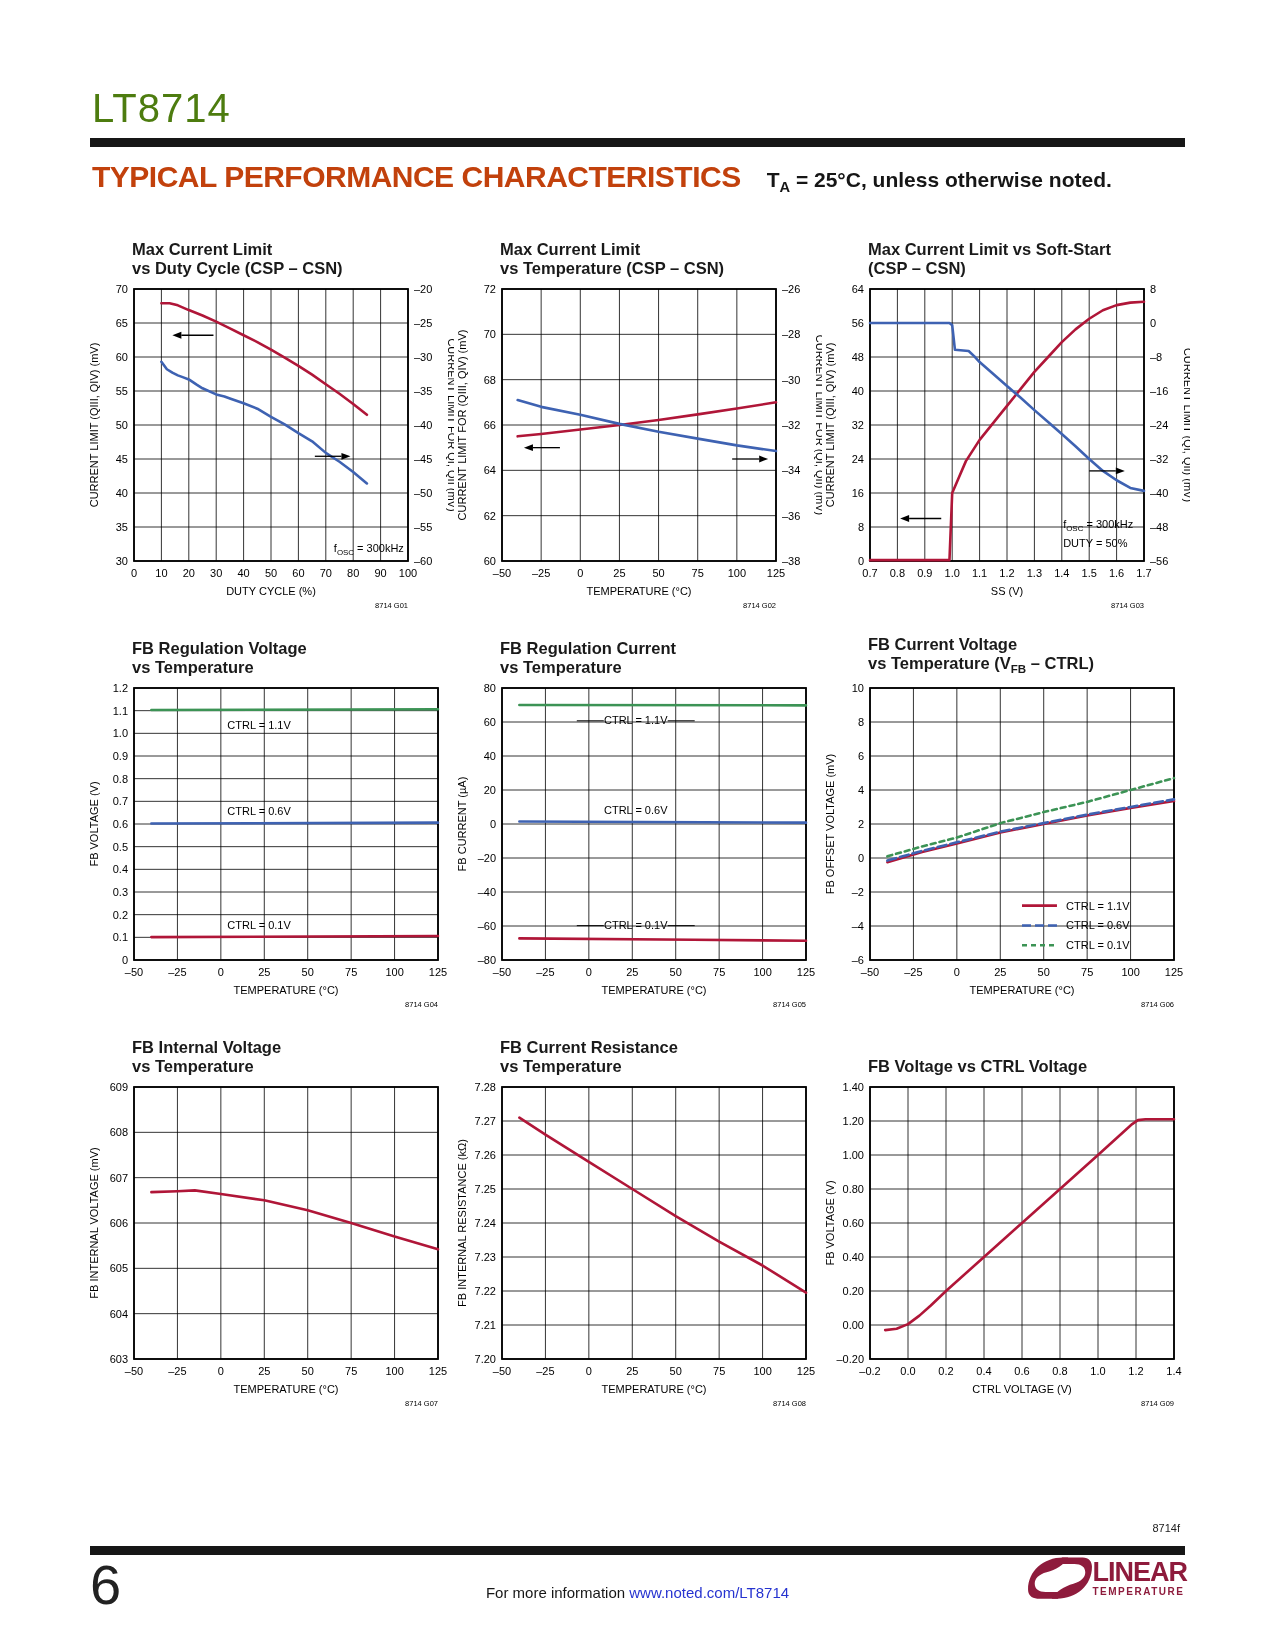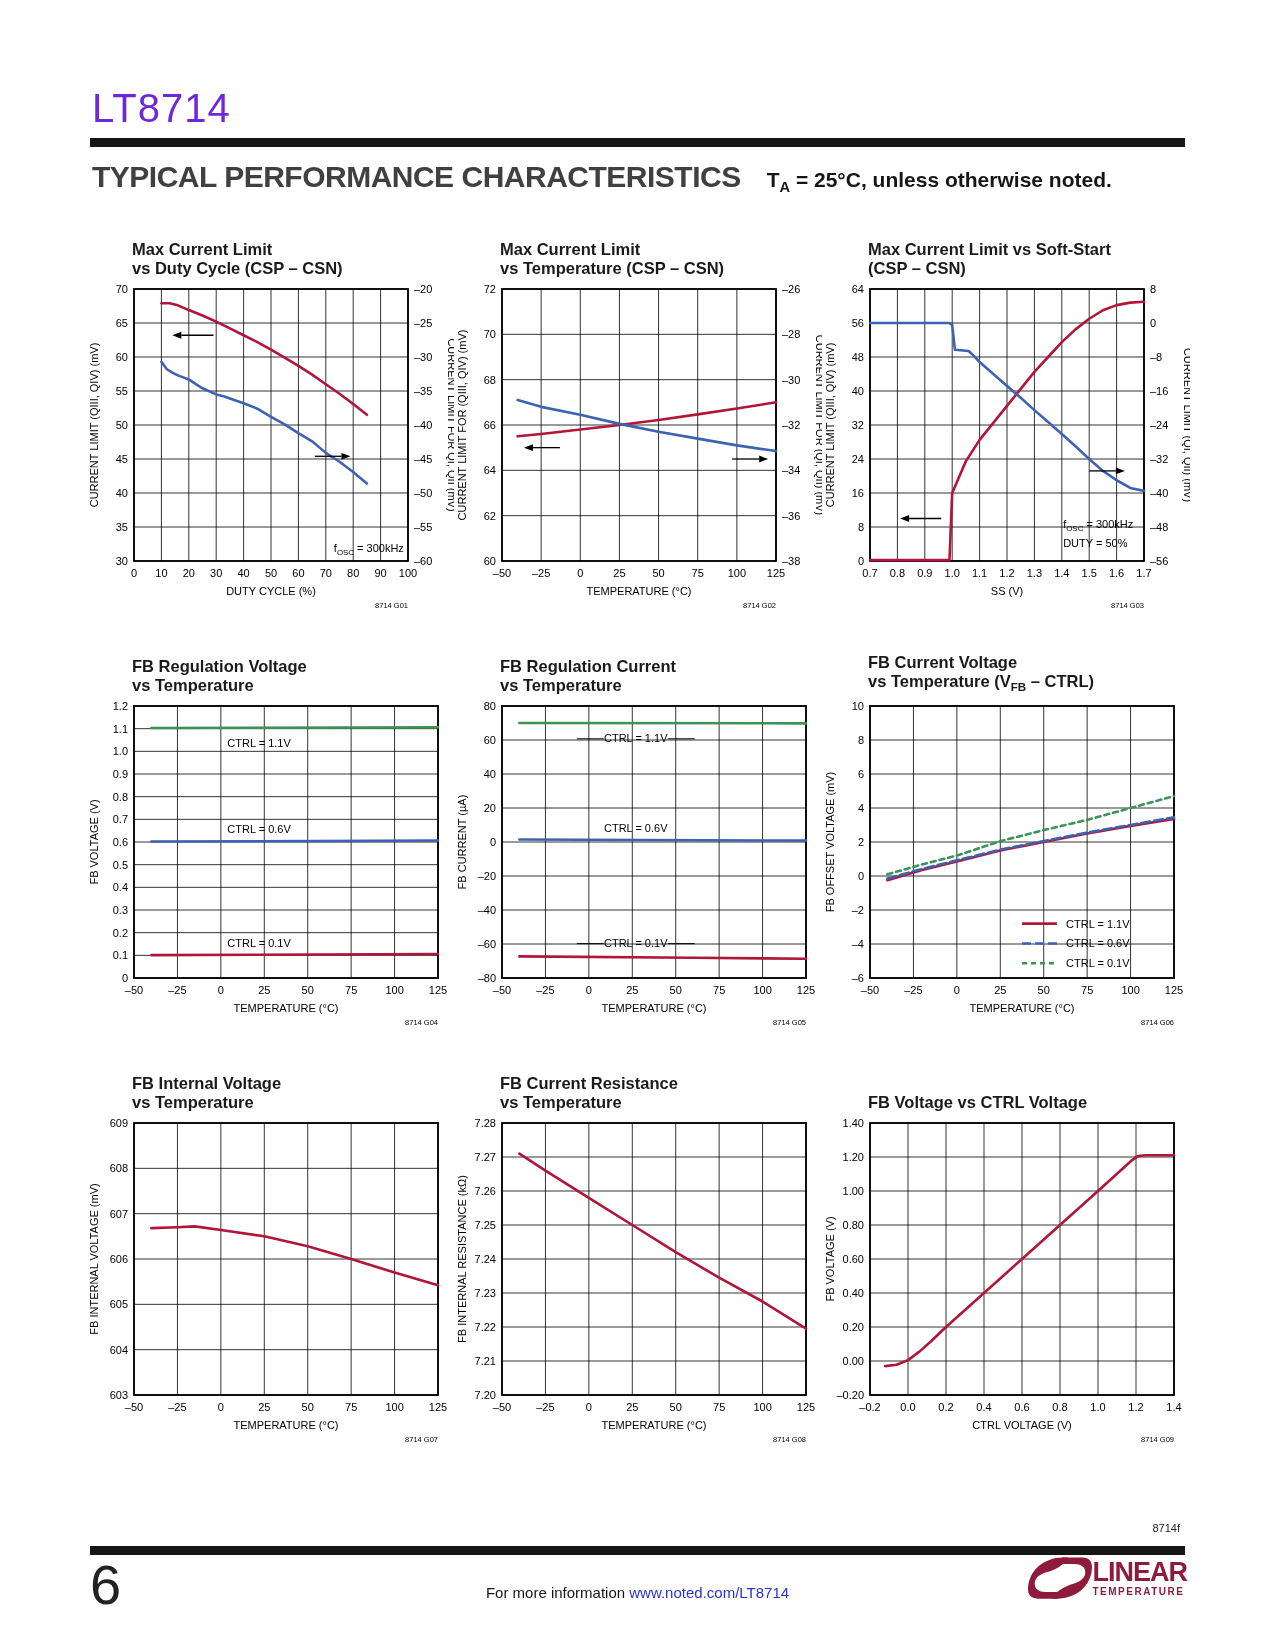--- a/index.html
+++ b/index.html
@@ -1,26 +1,26 @@
 <!DOCTYPE html>
 <html><head>
 <meta charset="utf-8">
 <style>
   html,body{margin:0;padding:0;background:#e8e8e8;}
   .page{position:relative;width:1275px;height:1650px;background:#ffffff;margin:0 auto;
         font-family:"Liberation Sans",sans-serif;color:#111;overflow:hidden;}
-  .part-number{position:absolute;left:92px;top:86px;font-size:40px;font-weight:400;letter-spacing:1px;color:#6d28d9;}
+  .part-number{position:absolute;left:92px;top:86px;font-size:40px;font-weight:400;letter-spacing:1px;color:#4d7c0f;}
   .rule{position:absolute;left:90px;width:1095px;background:#161616;}
   .rule.top{top:138px;height:9px;}
   .rule.bottom{top:1546px;height:9px;}
   .section-row{position:absolute;left:92px;top:160px;display:flex;align-items:baseline;gap:26px;}
-  .section-title{font-size:30px;font-weight:800;letter-spacing:-0.5px;color:#404040;}
+  .section-title{font-size:30px;font-weight:800;letter-spacing:-0.5px;color:#c2410c;}
   .section-note{font-size:21px;font-weight:700;color:#161616;}
   .section-note sub, .chart-title sub{font-size:70%;}
-  .charts{position:absolute;left:86px;top:228px;display:grid;grid-template-columns:repeat(3,368px);row-gap:28px;}
+  .charts{position:absolute;left:86px;top:228px;display:grid;grid-template-columns:repeat(3,368px);row-gap:10px;}
   .cell{width:368px;}
   .chart-title{height:50px;display:flex;flex-direction:column;justify-content:flex-end;
                margin-left:46px;font-weight:700;font-size:16.5px;line-height:1.15;color:#1a1a1a;padding-bottom:3px;}
   svg text{fill:#000;}
   .doc-code{position:absolute;right:95px;top:1522px;font-size:11px;color:#222;}
   .page-number{position:absolute;left:90px;top:1552px;font-size:56px;font-weight:400;color:#222;}
   .footer-center{position:absolute;left:0;top:1584px;width:100%;text-align:center;font-size:15px;color:#161616;}
   .footer-link{cursor:pointer;text-decoration:none;}
   .brand{position:absolute;right:88px;top:1556px;display:flex;align-items:center;gap:0;}
   .brand-text{display:flex;flex-direction:column;align-items:flex-start;line-height:0.9;}

